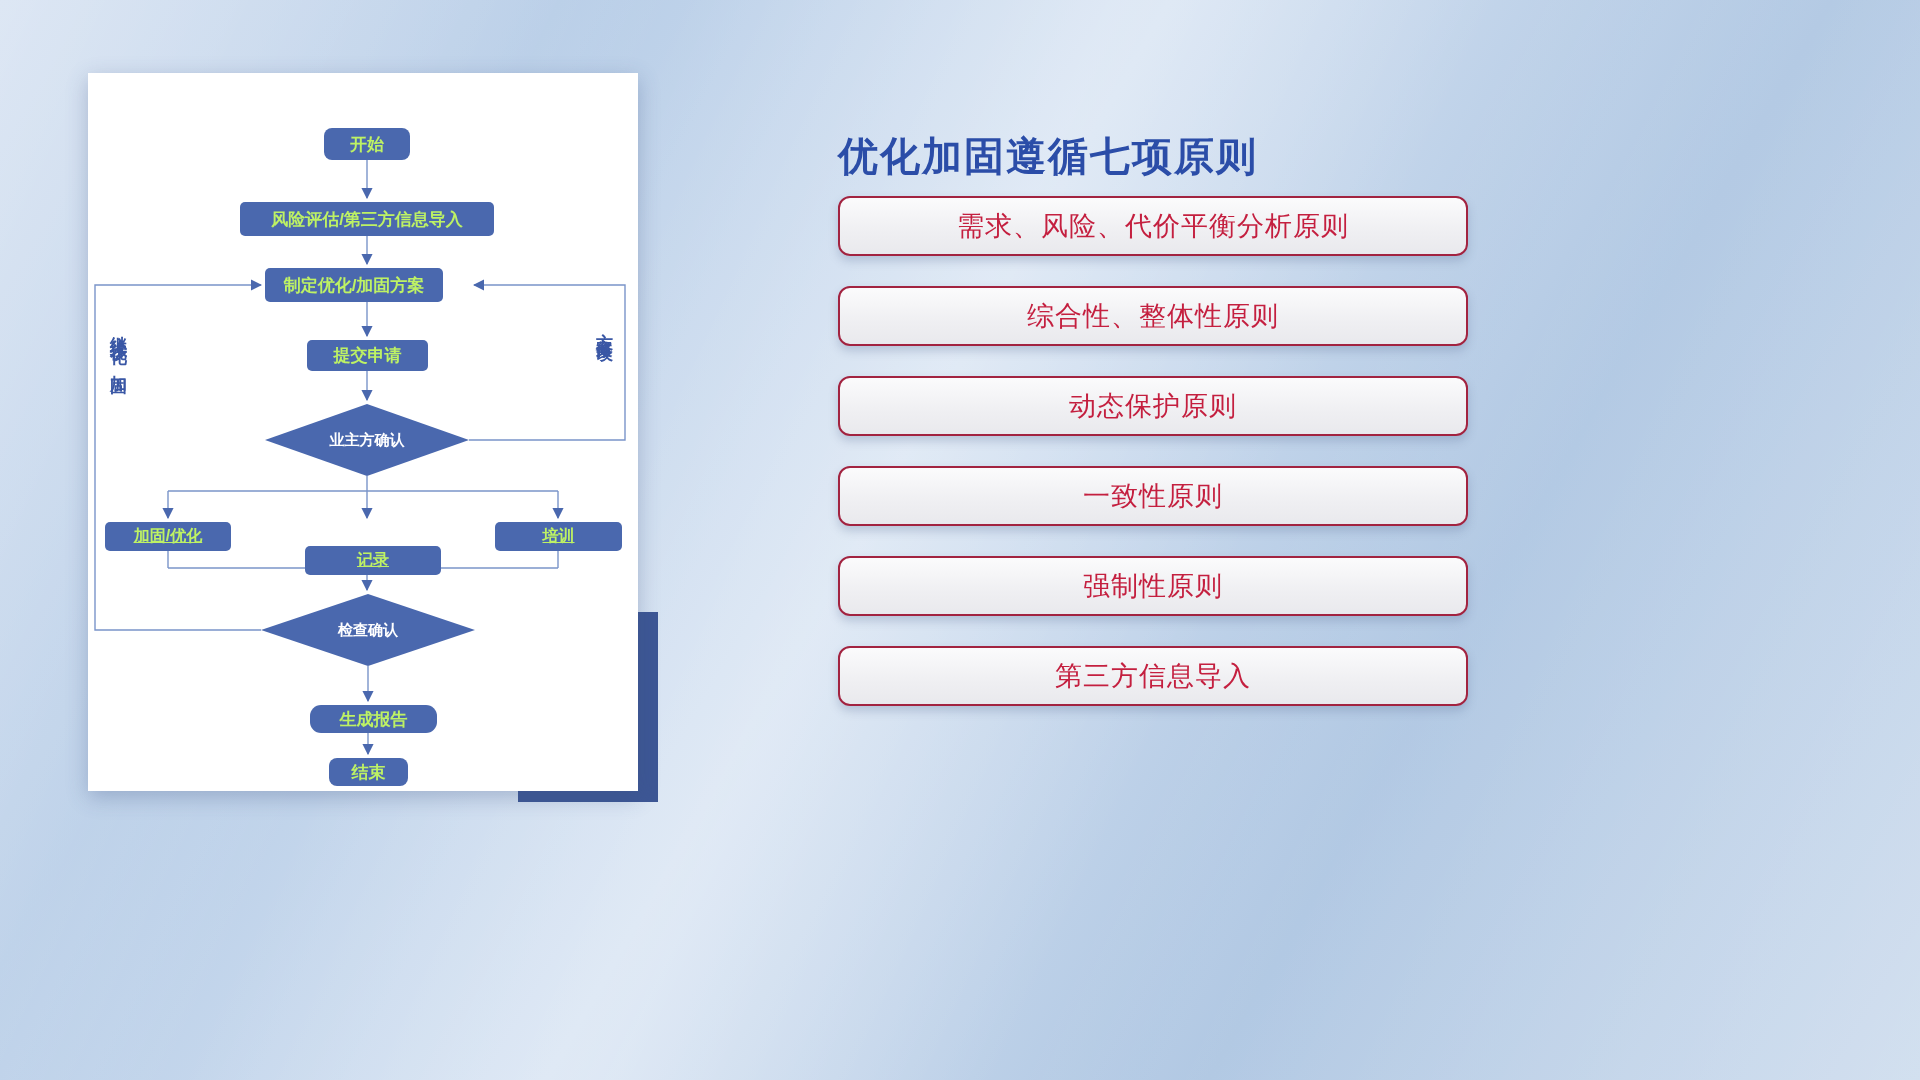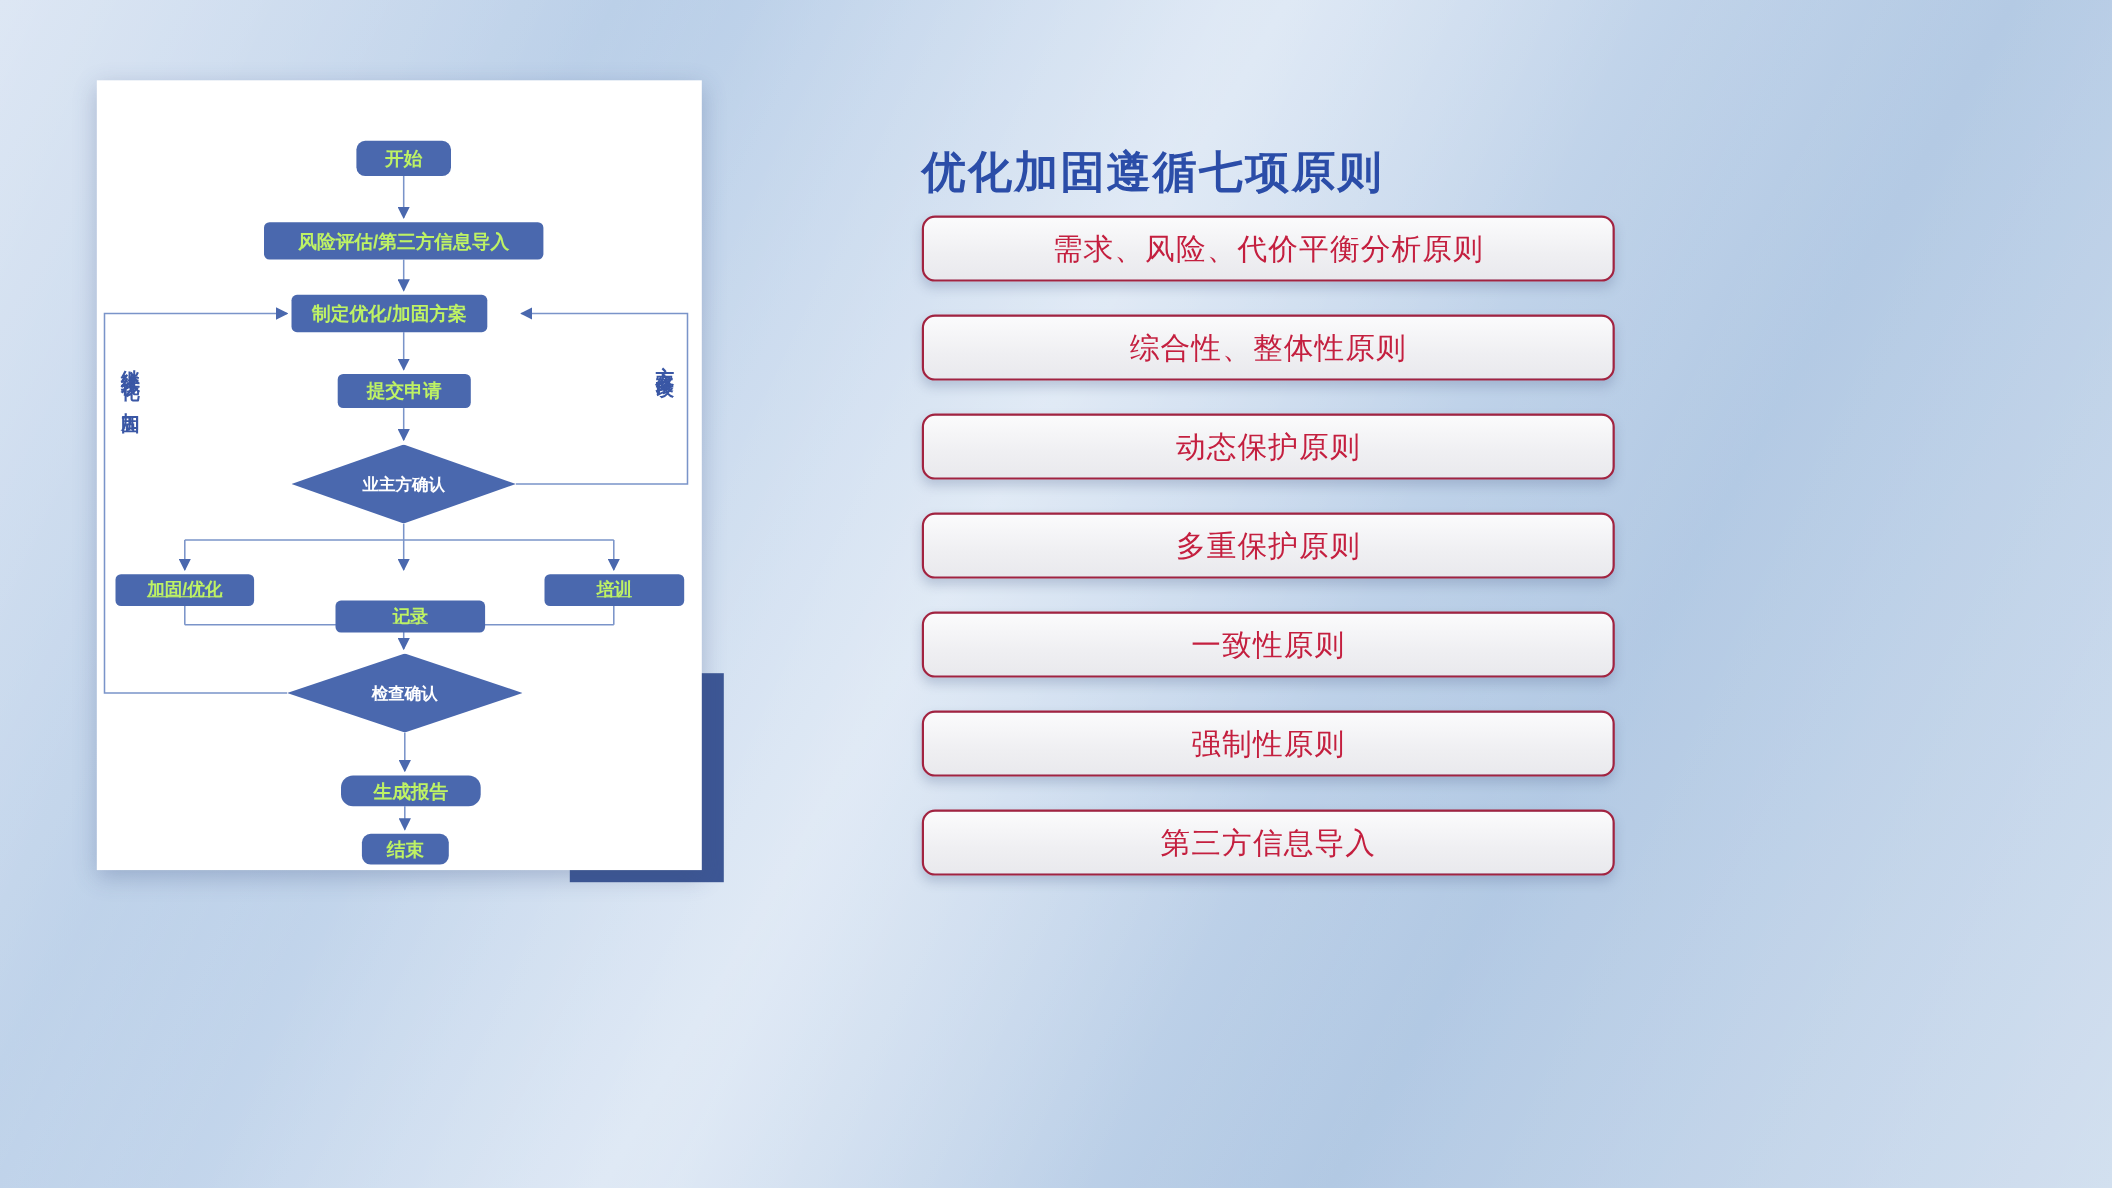--- a/index.html
+++ b/index.html
@@ -131,19 +131,18 @@
     <div class="vlabel" style="left:508px; top:247px;">方案修改</div>
 
   </div>
 
   <h1 class="page-title">优化加固遵循七项原则</h1>
 
   <div class="principles">
     <div class="principle">需求、风险、代价平衡分析原则</div>
     <div class="principle">综合性、整体性原则</div>
     <div class="principle">动态保护原则</div>
-    <div class="principle">多重保护原则</div>
     <div class="principle">一致性原则</div>
     <div class="principle">强制性原则</div>
     <div class="principle">第三方信息导入</div>
   </div>
 
 </div>
 
 </body></html>

